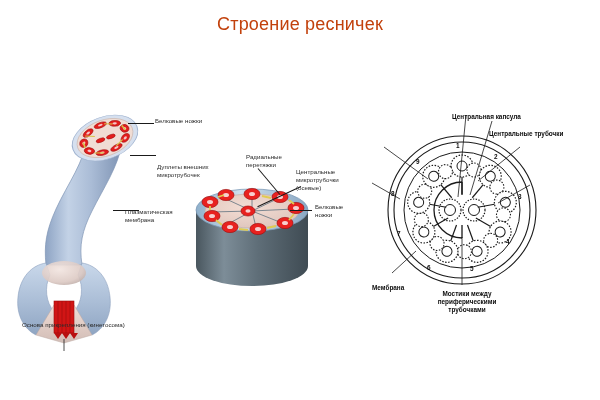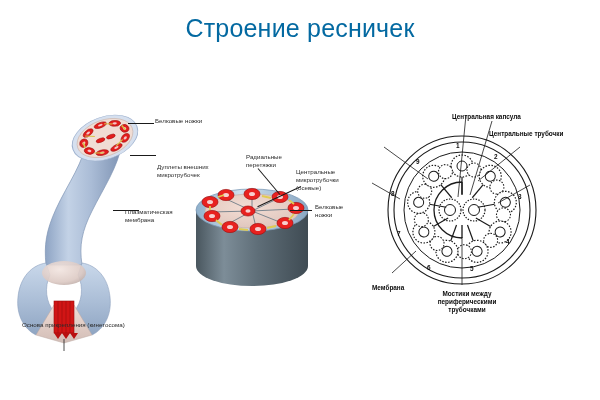--- a/index.html
+++ b/index.html
@@ -16,23 +16,23 @@
     font-family: "Liberation Sans", sans-serif;
   }
 
   
   #title {
     position: absolute;
     left: 0;
     top: 14px;
     width: 600px;
     text-align: center;
-    font-size: 25px;
+    font-size: 18px;
     font-weight: 400;
-    color: #0369a1;
+    color: #c2410c;
     letter-spacing: 0.2px;
     white-space: nowrap;
   }
 
   
   .lbl {
     position: absolute;
     font-family: "Liberation Sans", sans-serif;
     font-size: 6.2px;
     line-height: 8px;

